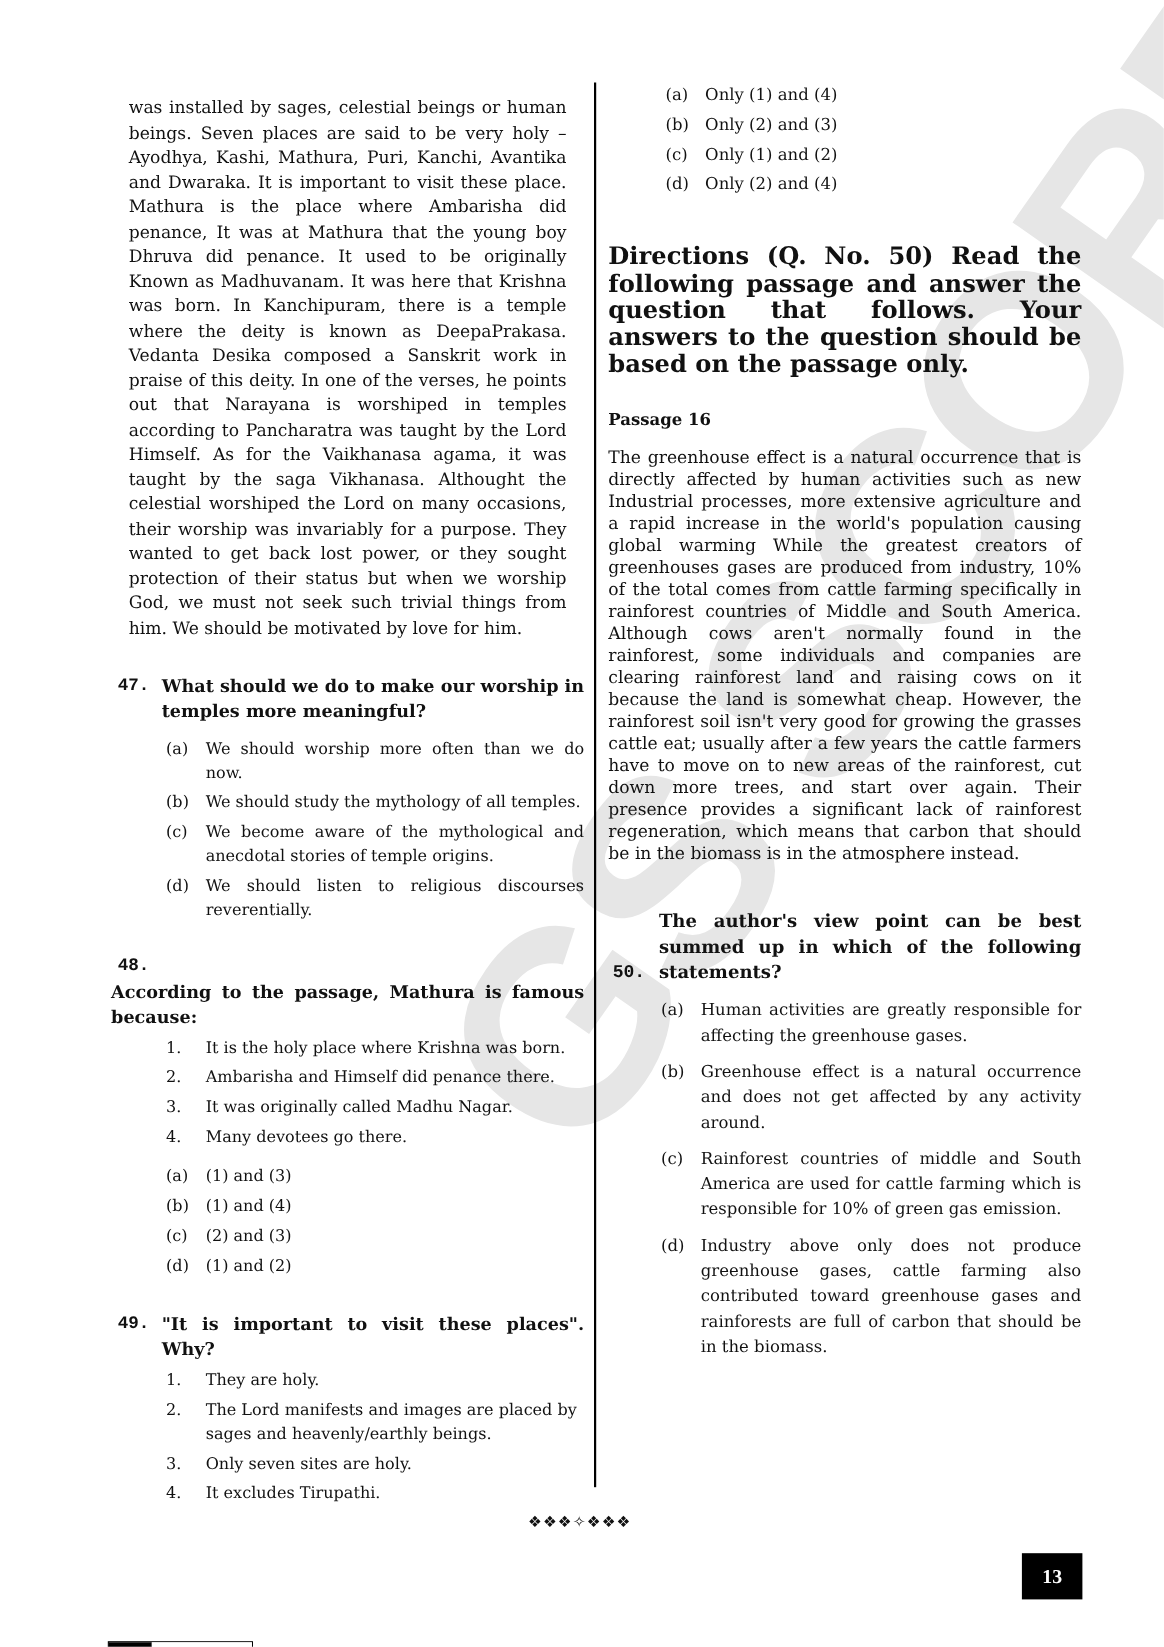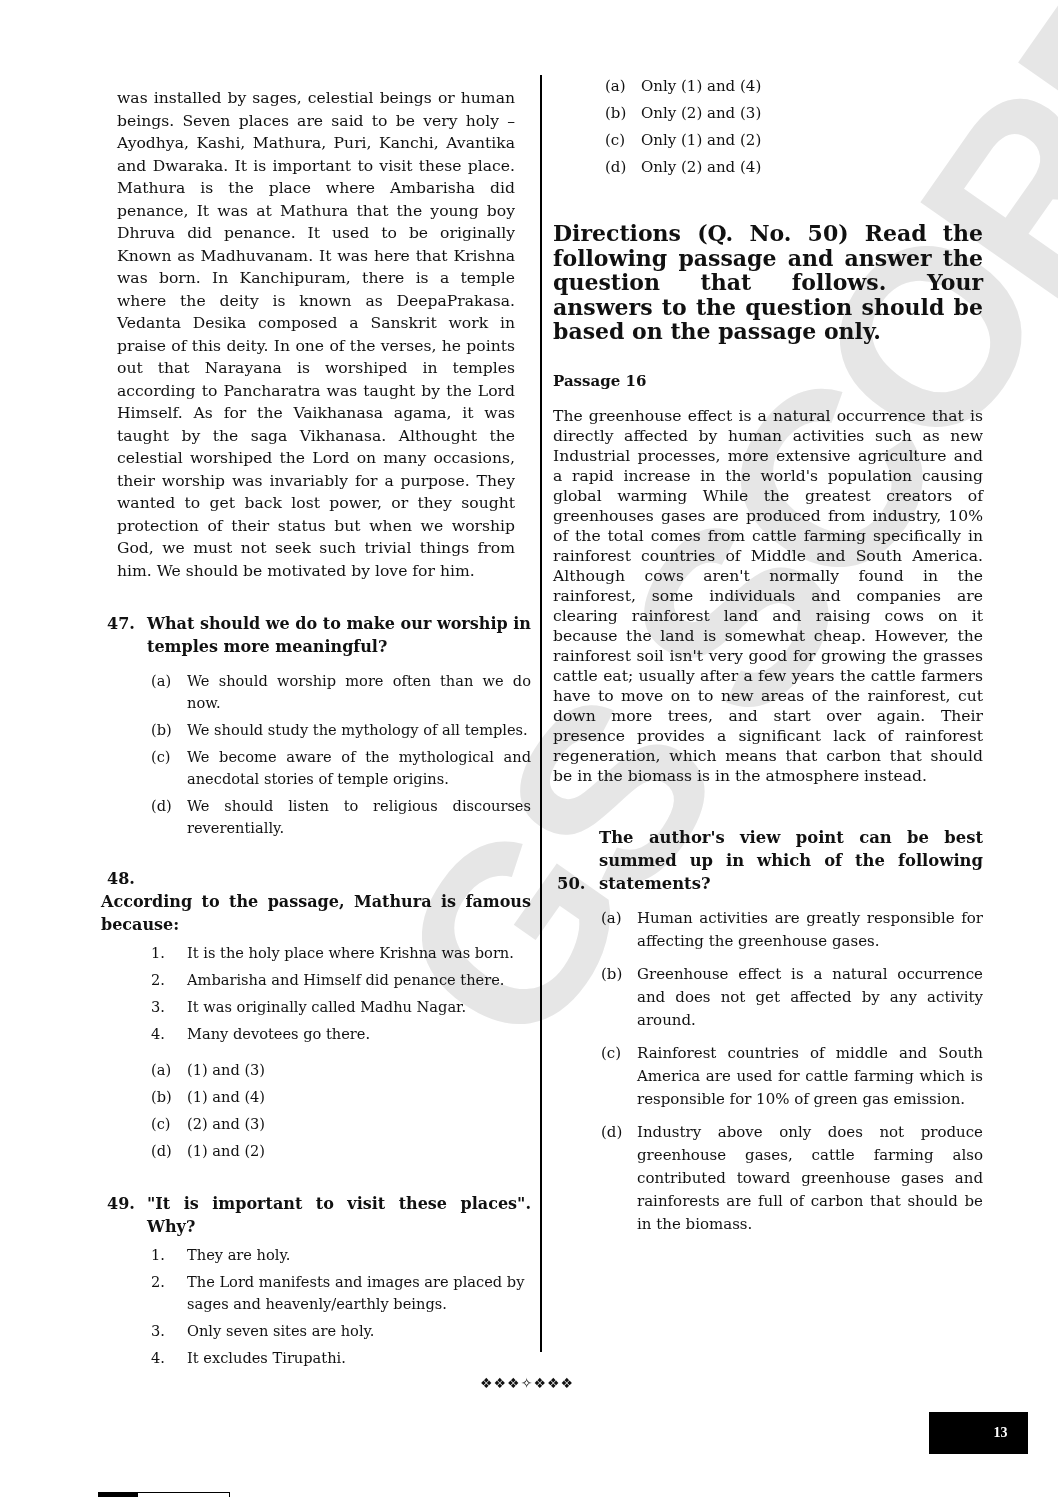--- a/index.html
+++ b/index.html
@@ -15,21 +15,21 @@
     transform: rotate(-55deg); transform-origin: left top;
     white-space: nowrap; z-index: 0; pointer-events: none;
     top: 930px; left: 340px;
   }
   .col { position: absolute; z-index: 1; font-size: 15.6px; line-height: 22.5px; }
   .col-left { left: 101px; top: 71px; width: 430px; }
   .col-right { left: 553px; top: 71px; width: 430px; }
   .divider { position: absolute; left: 540px; top: 75px; width: 2px; height: 1277px; background: #000; z-index: 1; }
   p.just { margin: 16px; text-align: justify; }
   .q { display: flex; margin-top: 26px; font-weight: bold; font-size: 16px; line-height: 23px; }
-  .q .num { width: 46px; flex: none; padding-left: 6px; box-sizing: border-box; }
+  .q .num { width: 46px; flex: none; padding-left: 6px; box-sizing: border-box; font-family: Liberation Mono, monospace; }
   .q .txt { flex: 1; text-align: justify; }
   .opts { margin-left: 50px; margin-top: 8px; font-size: 14.6px; line-height: 22px; }
   .opt { display: flex; margin-bottom: 5px; }
   .opt .lab { width: 36px; flex: none; }
   .opt .otxt { flex: 1; text-align: justify; }
   .stmts { margin-left: 50px; margin-top: 6px; font-size: 14.6px; line-height: 22px; }
   .stmt { display: flex; margin-bottom: 5px; }
   .stmt .lab { width: 36px; flex: none; }
   .stmt .otxt { flex: 1; }
   .top-opts { margin-left: 52px; margin-top: 2px; font-size: 15px; line-height: 27px; }
@@ -43,24 +43,23 @@
   .opts50 .opt { margin-bottom: 10px; }
   .ornament { position: absolute; left: 480px; top: 1375px; font-size: 14px; letter-spacing: 1px; z-index: 1; }
   .logo {
     position: absolute; left: 98px; top: 1492px; height: 29px;
     display: flex; border: 1px solid #000; font-family: "Liberation Sans", sans-serif; z-index: 1;
   }
   .logo .gs { background: #000; color: #fff; font-size: 24px; line-height: 29px; padding: 0 3px; letter-spacing: -1px; }
   .logo .score { background: #fff; color: #000; font-size: 25px; line-height: 29px; padding: 0 4px 0 3px; letter-spacing: -1px; }
   .page-num {
     position: absolute; left: 929px; top: 1412px; width: 55px; height: 42px;
-    background: #000; color: #fff; font-weight: bold; font-size: 14px;
+    background: #000; color: #fff; font-weight: bold; font-size: 18px;
     display: flex; align-items: center; justify-content: center; z-index: 1;
     font-family: "Liberation Serif", serif;
-    padding-left: 44px;
   }
 </style>
 </head>
 <body>
 
 <div class="watermark">GS SCORE</div>
 
 <div class="col col-left">
   <p class="just">was installed by sages, celestial beings or human beings. Seven places are said to be very holy – Ayodhya, Kashi, Mathura, Puri, Kanchi, Avantika and Dwaraka. It is important to visit these place. Mathura is the place where Ambarisha did penance, It was at Mathura that the young boy Dhruva did penance. It used to be originally Known as Madhuvanam. It was here that Krishna was born. In Kanchipuram, there is a temple where the deity is known as DeepaPrakasa. Vedanta Desika composed a Sanskrit work in praise of this deity. In one of the verses, he points out that Narayana is worshiped in temples according to Pancharatra was taught by the Lord Himself. As for the Vaikhanasa agama, it was taught by the saga Vikhanasa. Althought the celestial worshiped the Lord on many occasions, their worship was invariably for a purpose. They wanted to get back lost power, or they sought protection of their status but when we worship God, we must not seek such trivial things from him. We should be motivated by love for him.</p>
 

